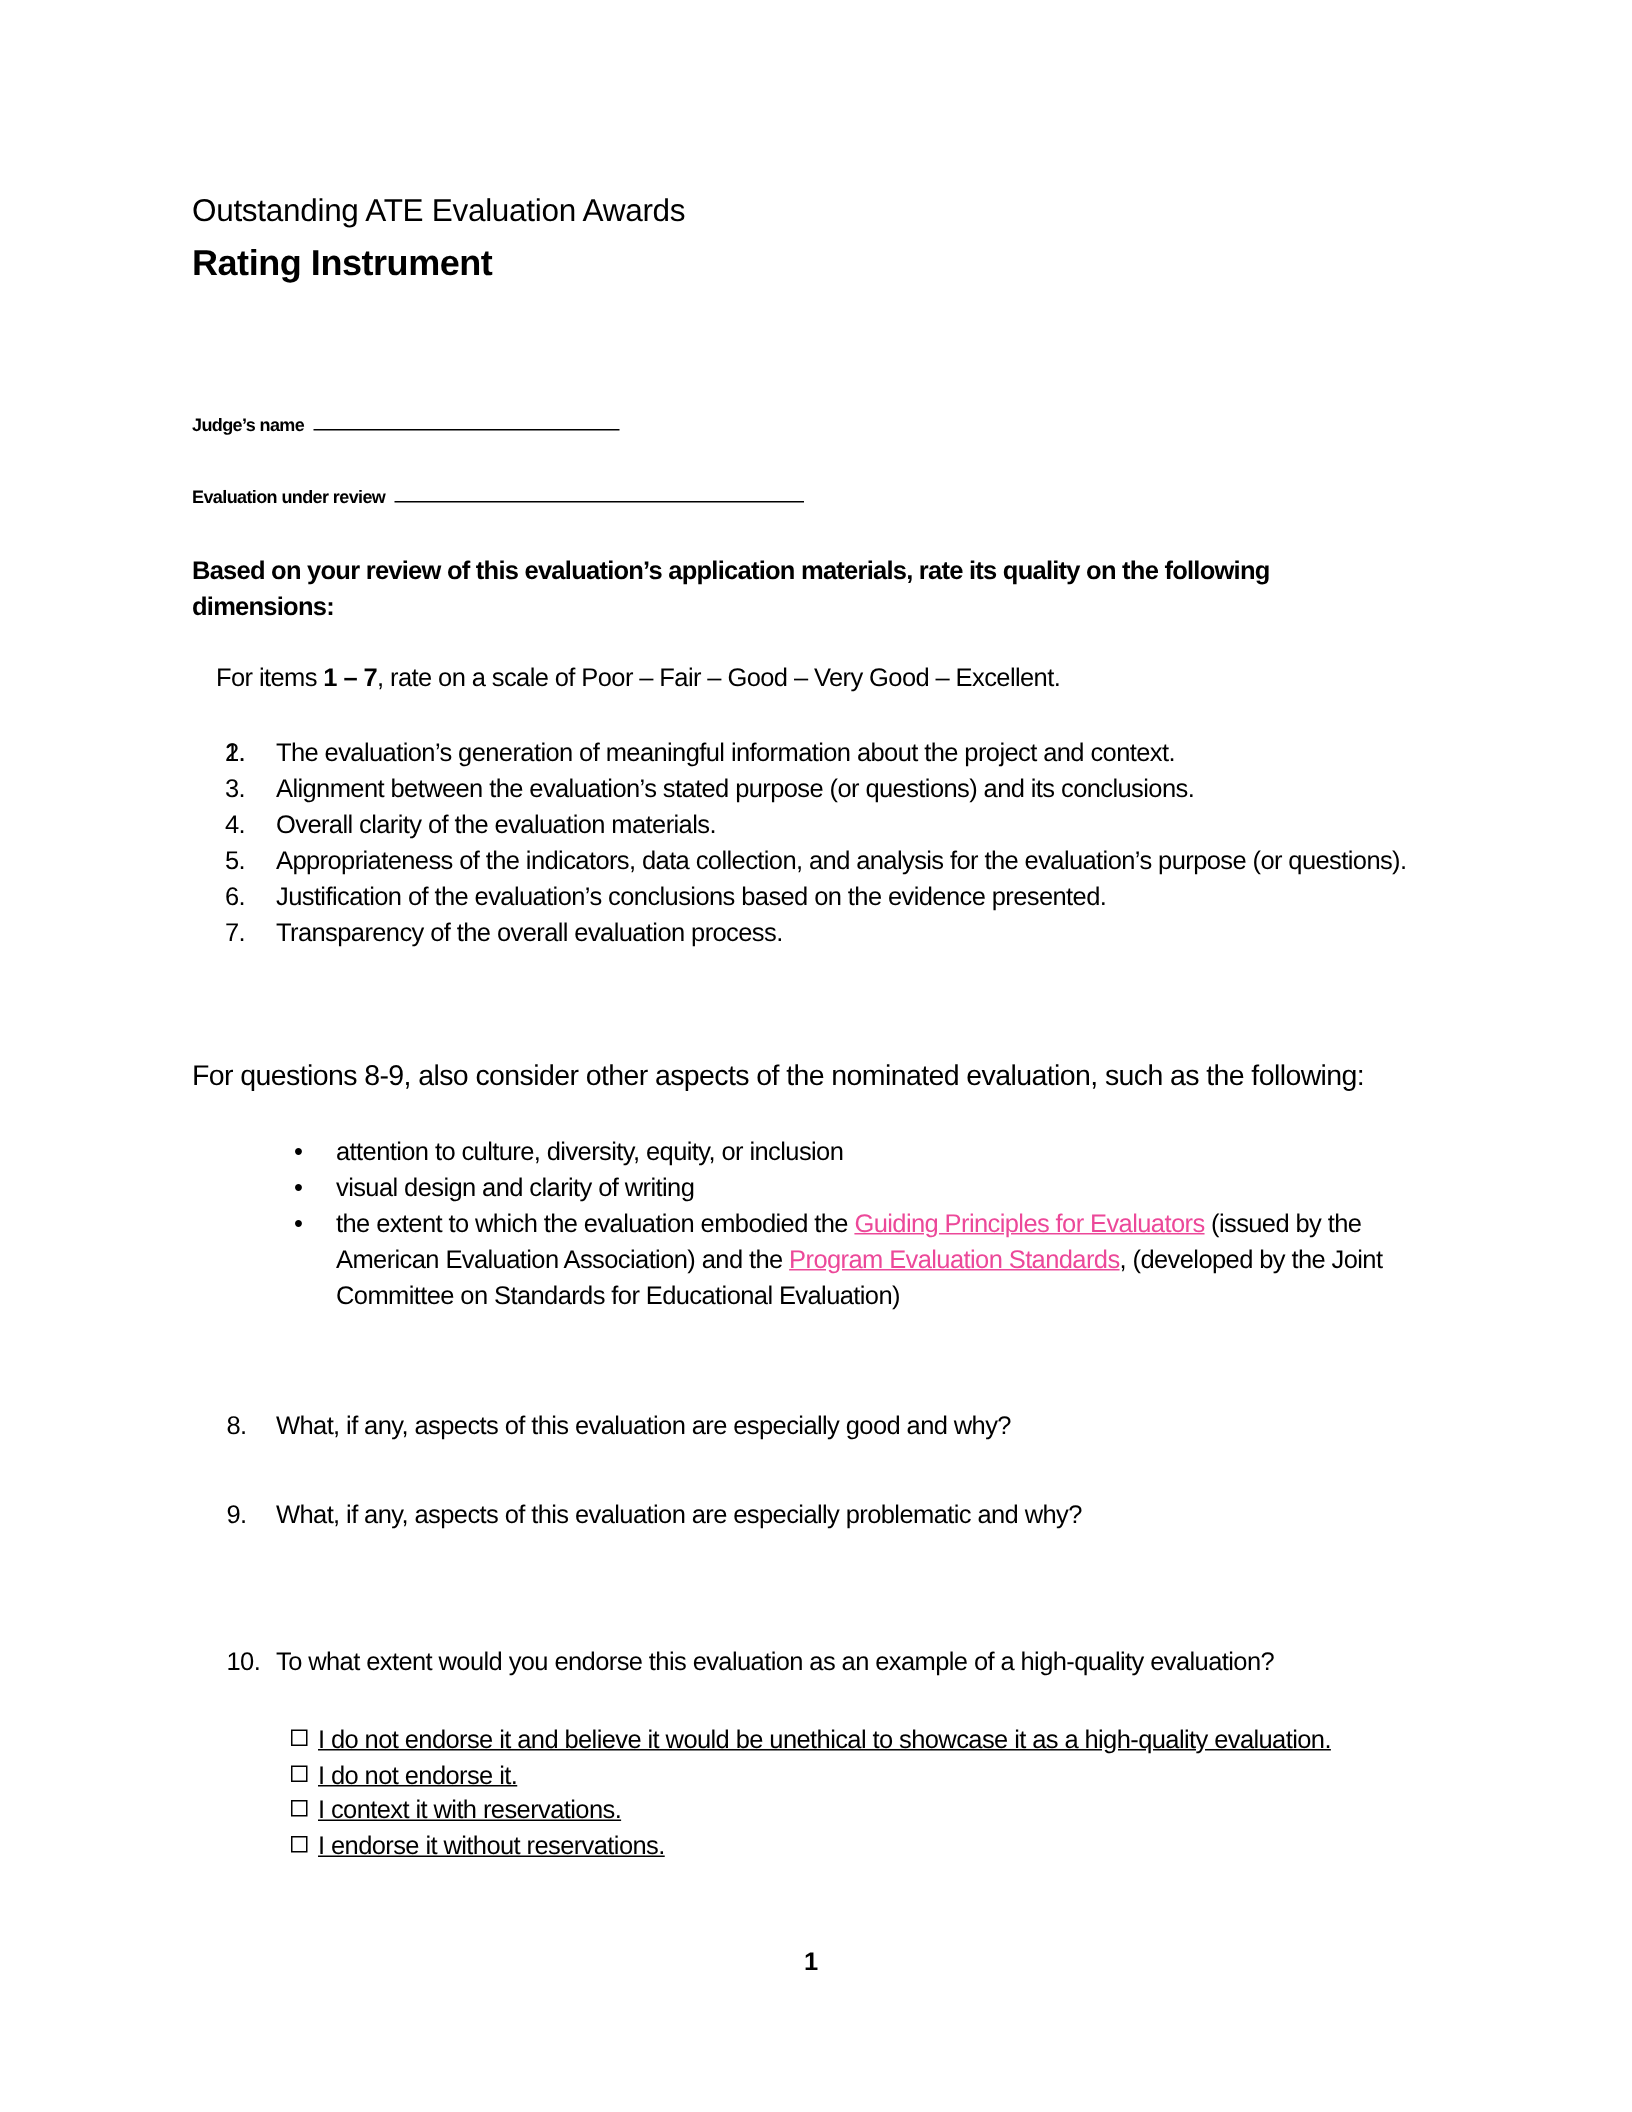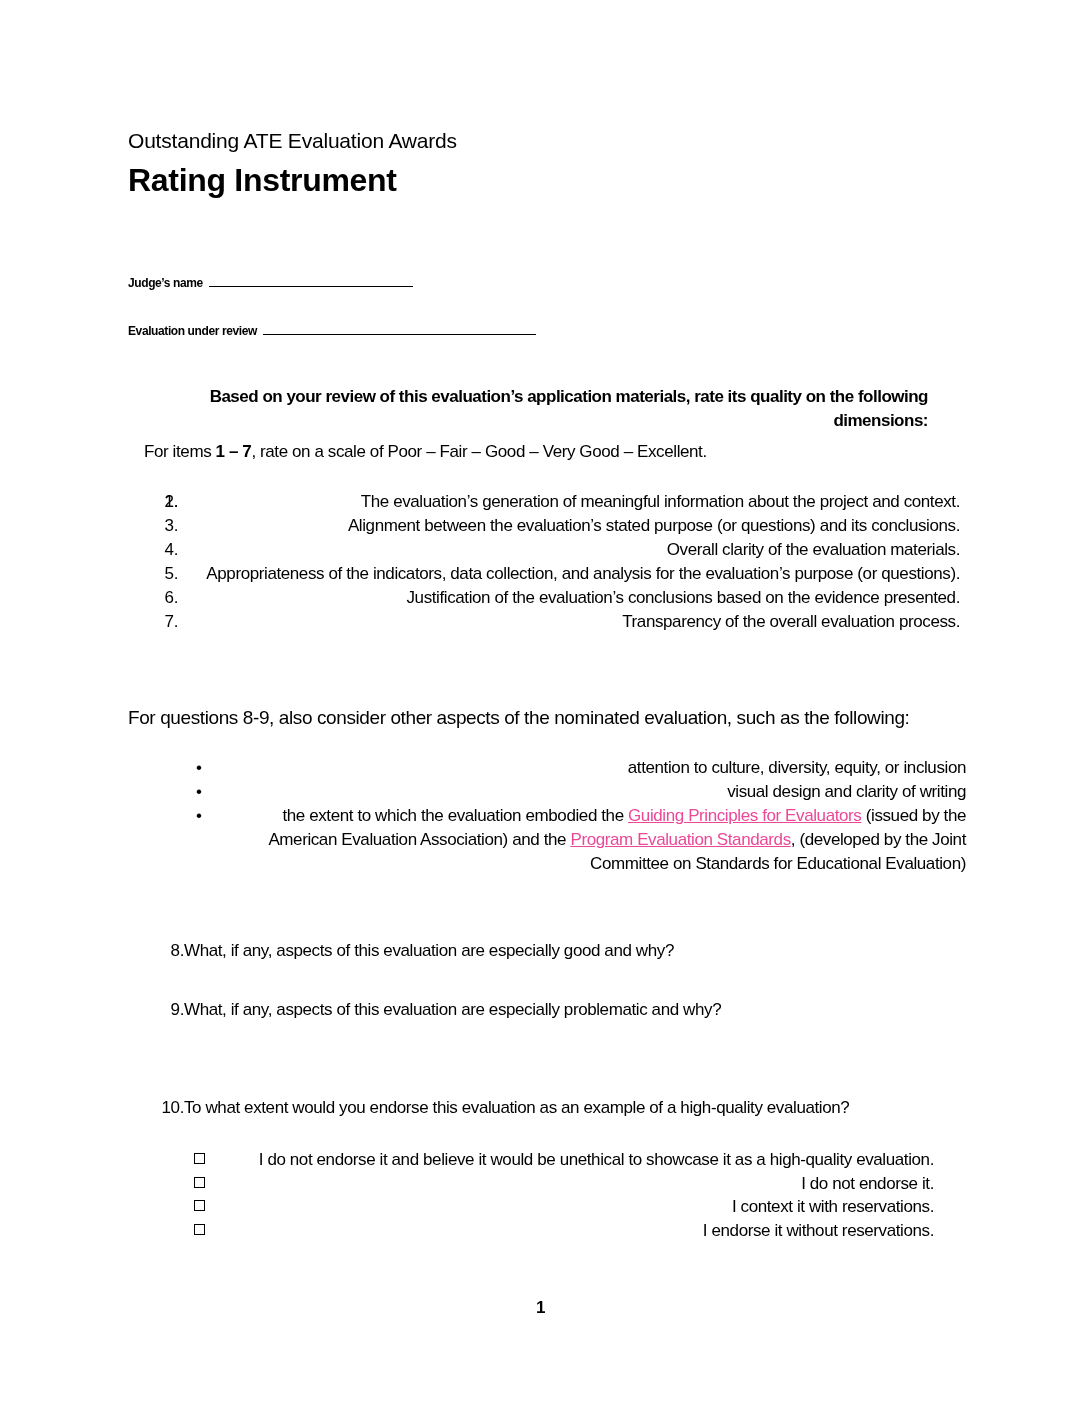--- a/index.html
+++ b/index.html
@@ -1,50 +1,50 @@
 <!DOCTYPE html>
 <html><head>
 <meta charset="utf-8">
 <style>
   html, body { margin: 0; padding: 0; background: #ffffff; }
   body {
     width: 1088px; height: 1408px; position: relative; overflow: hidden;
     font-family: "Liberation Sans", "DejaVu Sans", sans-serif;
     color: #000000;
   }
-  .page { position: absolute; left: 0; top: 0; width: 1088px; height: 1396px; text-align: right; }
+  .page { position: absolute; left: 0; top: 0; width: 1088px; height: 1396px; }
   .abs { position: absolute; white-space: nowrap; }
   .subtitle { left: 128px; top: 129px; font-size: 21px; letter-spacing: -0.2px; }
-  .title { left: 128px; top: 162px; font-size: 32px; font-weight: bold; letter-spacing: -0.3px; }
+  .title { left: 128px; top: 162px; font-size: 24px; font-weight: bold; letter-spacing: -0.3px; }
   .intro { left: 128px; top: 223px; font-size: 17px; font-style: italic; letter-spacing: -0.3px; }
   .field { font-size: 12px; font-weight: bold; letter-spacing: -0.4px; display: flex; align-items: baseline; }
   .field .blank { display: inline-block; border-bottom: 1.5px solid #000; height: 14px; margin-left: 6px; }
   .judge { left: 128px; top: 272px; }
   .judge .blank { width: 204px; }
   .evalrev { left: 128px; top: 320px; }
   .evalrev .blank { width: 273px; }
-  .instr { left: 128px; top: 385px; width: 800px; font-size: 17px; font-weight: bold; line-height: 24px; letter-spacing: -0.5px; white-space: normal; }
+  .instr { left: 128px; top: 369px; width: 800px; font-size: 17px; font-weight: bold; line-height: 24px; letter-spacing: -0.5px; white-space: normal; }
   .scale { left: 128px; top: 442px; font-size: 17px; letter-spacing: -0.4px; margin-left: 16px; }
   .scale b { font-weight: bold; }
   .list { position: absolute; left: 150px; margin: 0; padding: 0; list-style: none; font-size: 17px; letter-spacing: -0.4px; }
   .list li { position: relative; padding-left: 34px; line-height: 24px; }
   .list li .num { position: absolute; left: 0; top: 0; width: 28px; }
   .list1 { top: 490px; width: 810px; }
   .consider { left: 128px; top: 707px; font-size: 19px; letter-spacing: -0.4px; }
   .bullets { position: absolute; left: 196px; top: 756px; width: 770px; margin: 0; padding: 0; list-style: none; font-size: 17px; letter-spacing: -0.4px; }
   .bullets li { position: relative; padding-left: 28px; line-height: 24px; }
   .bullets li .dot { position: absolute; left: 0; top: 0; }
   a.link { color: #ec4899; text-decoration: underline; }
   .q { font-size: 17px; letter-spacing: -0.4px; }
   .q .num { display: inline-block; width: 33px; }
   .q8 { left: 151px; top: 941px; }
   .q9 { left: 151px; top: 1000px; }
   .q10 { left: 151px; top: 1098px; }
   .options { position: absolute; left: 194px; top: 1148px; width: 740px; margin: 0; padding: 0; list-style: none; font-size: 17px; letter-spacing: -0.4px; }
-  .options li { position: relative; padding-left: 30px; line-height: 23.5px; }
+  .options li { position: relative; padding-left: 18px; line-height: 23.5px; text-decoration: underline; }
   .options li .box { position: absolute; left: 0; top: 5px; width: 11px; height: 11px; border: 1.5px solid #000; box-sizing: border-box; }
   .pagenum { left: 536px; top: 1298px; font-size: 17px; font-weight: bold; }
 </style>
 </head>
 <body>
 
 <div class="page">
 
   <div class="abs subtitle">Outstanding ATE Evaluation Awards</div>
   <div class="abs title">Rating Instrument</div>

